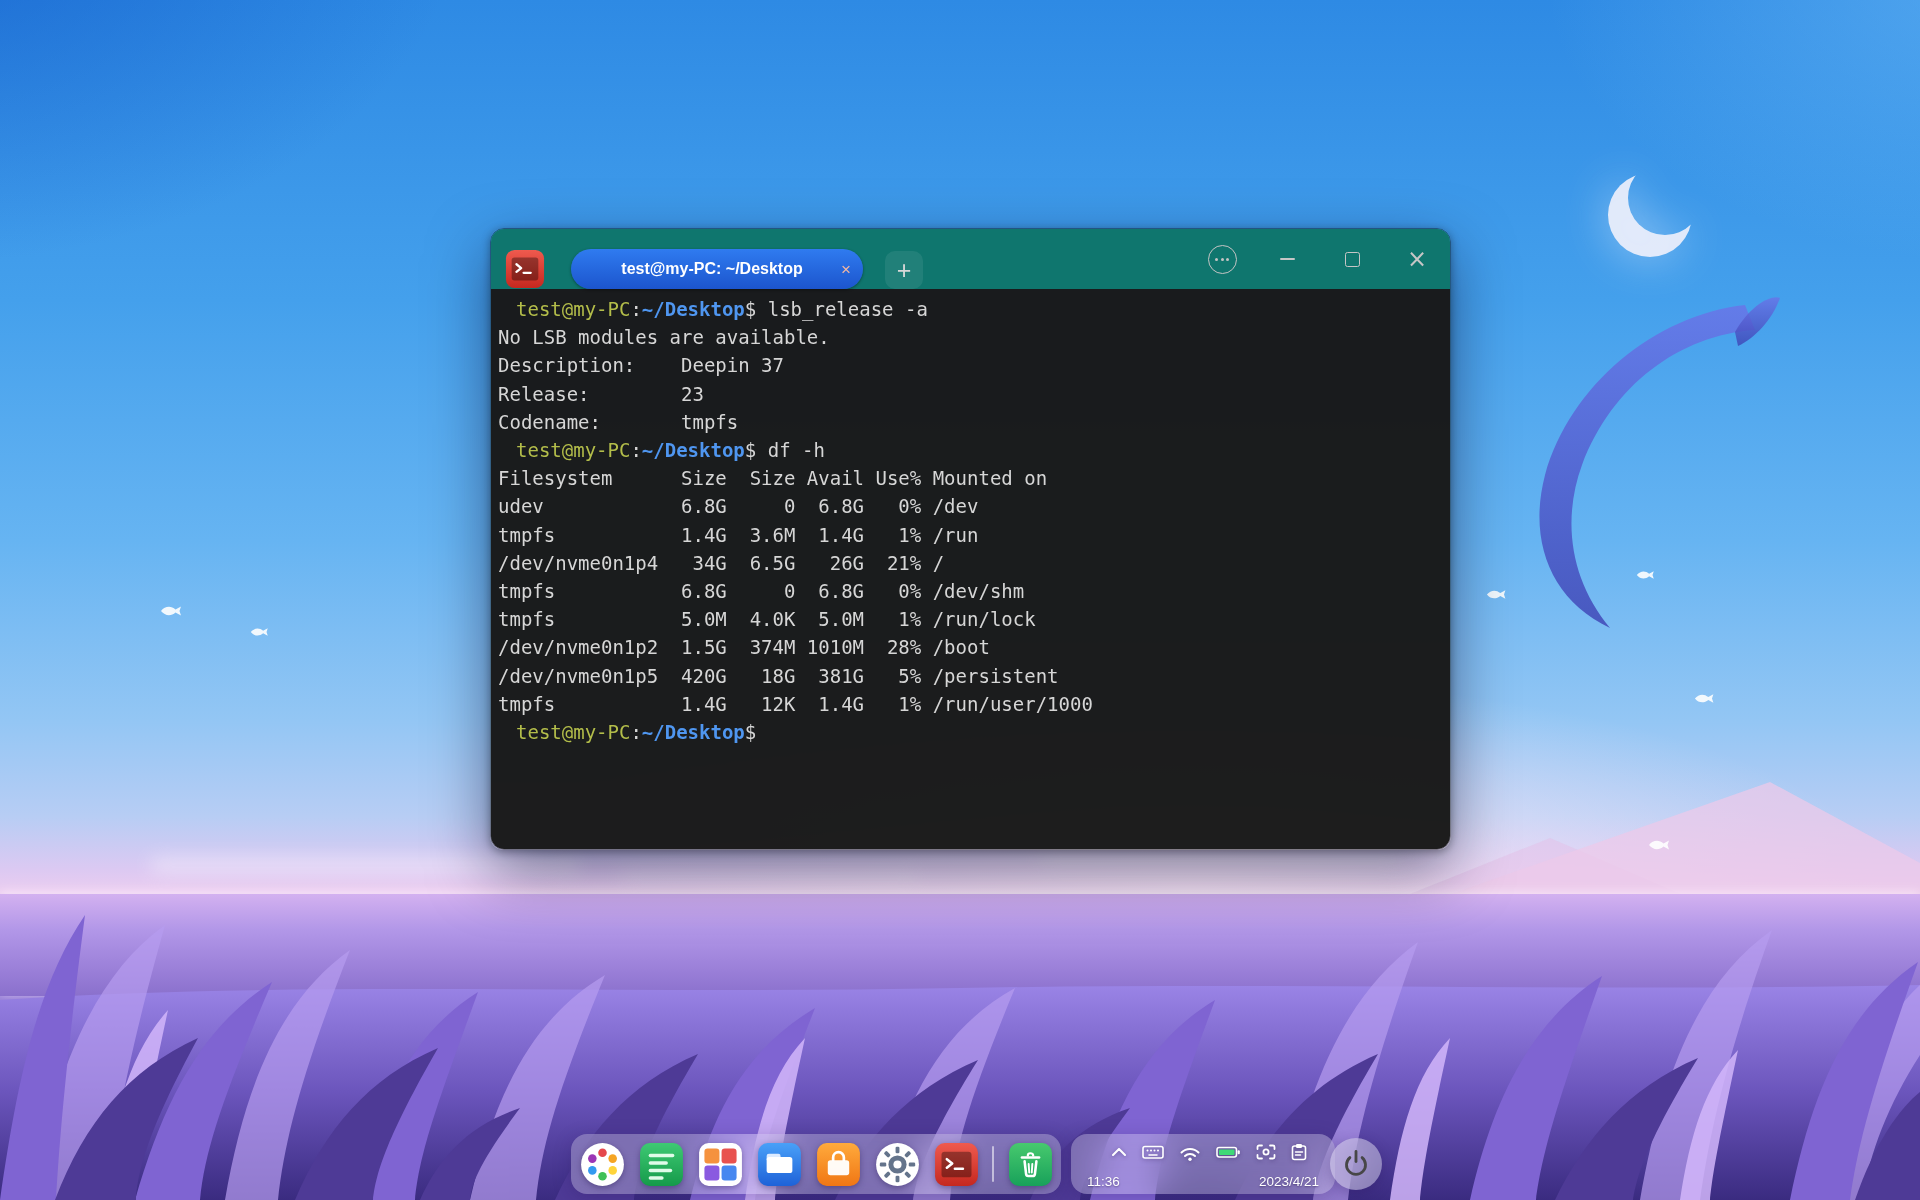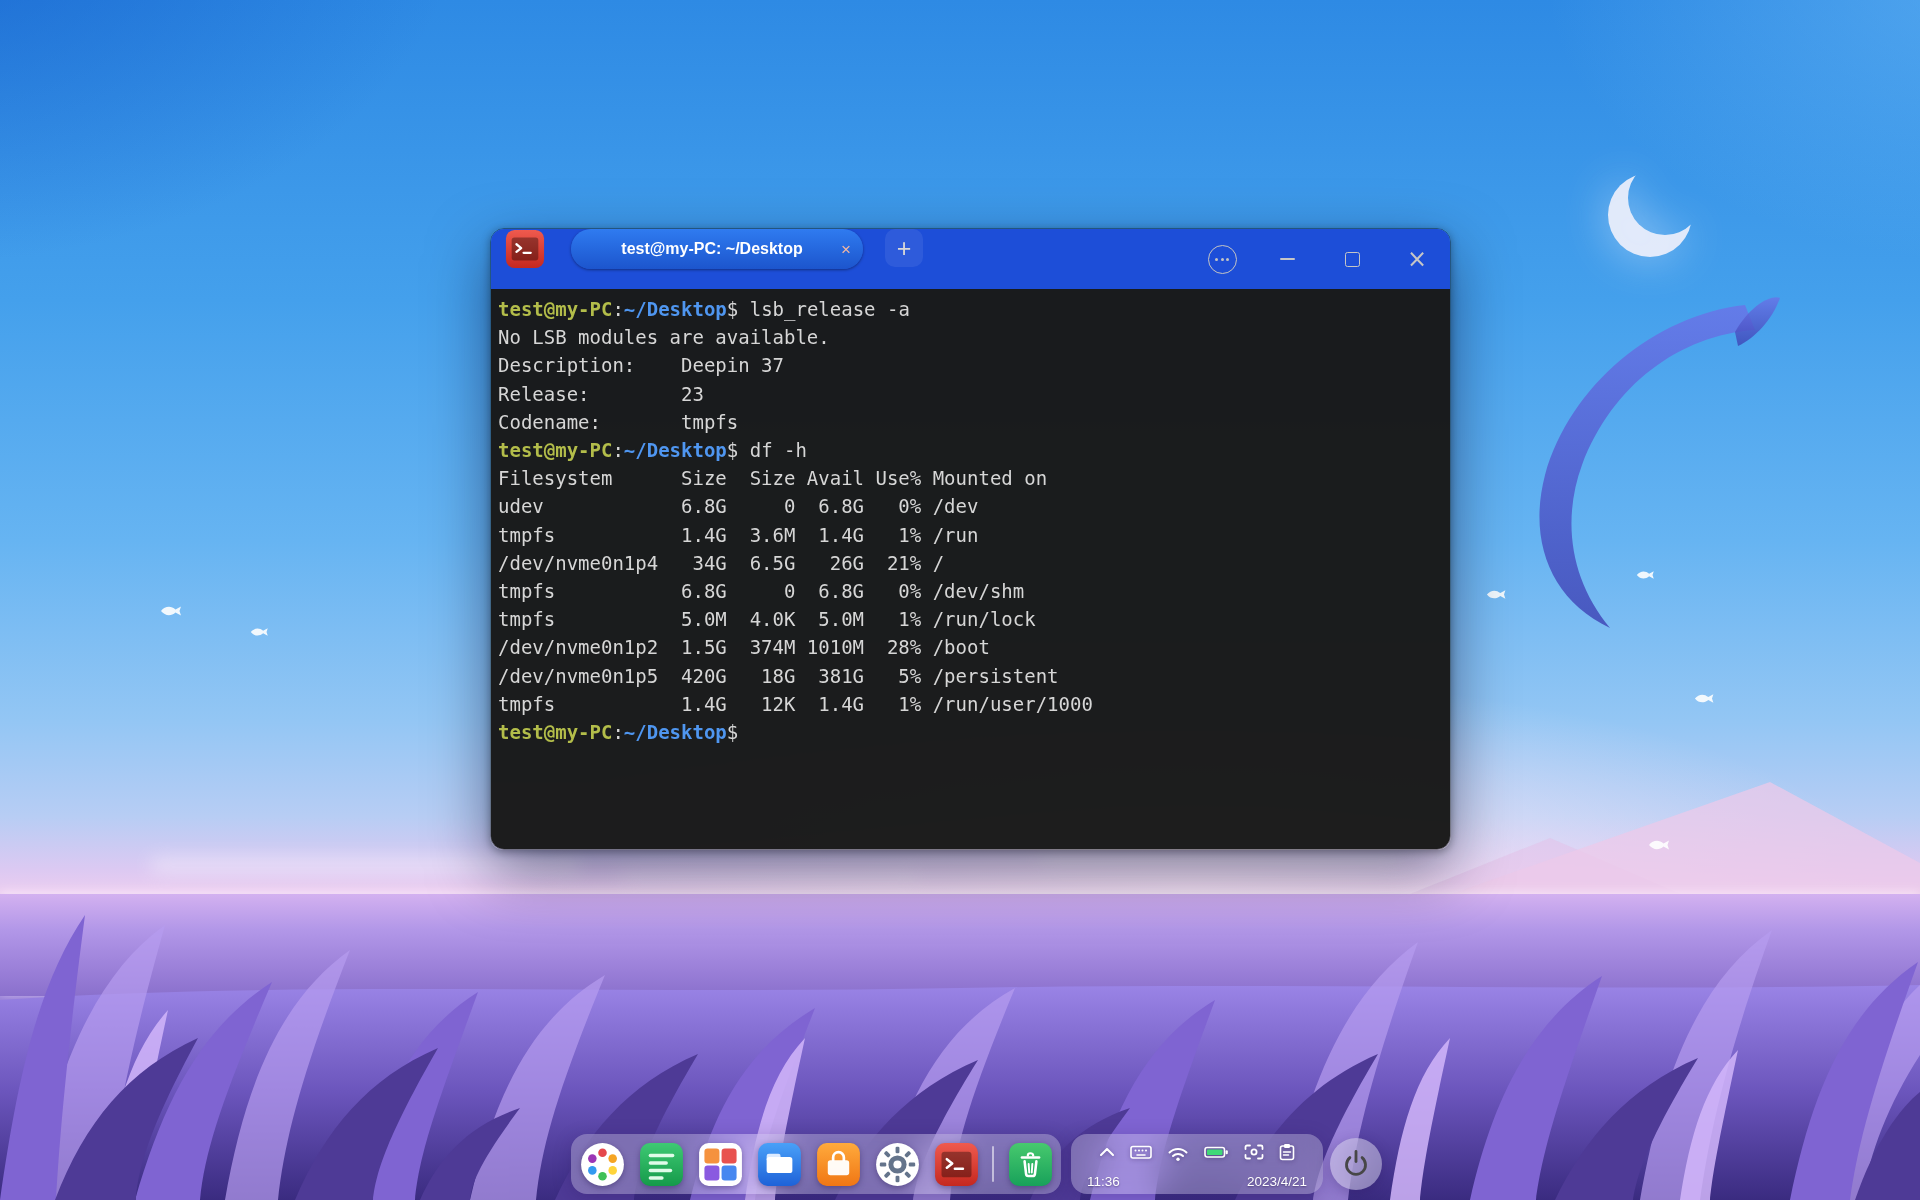--- a/index.html
+++ b/index.html
@@ -21,52 +21,52 @@
   .sea{position:absolute;left:0;top:894px;width:1920px;height:102px;
     background:linear-gradient(180deg,#d3b1f0 0%,#b297e8 35%,#9a7fd8 75%,#8a70cc 100%);
     box-shadow:0 -2px 10px rgba(255,245,255,.6);}
   .fish{position:absolute;opacity:.9;}
   .grass{position:absolute;left:0;bottom:0;width:1920px;height:320px;}
 
   
   .window{position:absolute;left:490px;top:228px;width:959px;height:620px;border-radius:14px;
     box-shadow:0 22px 60px rgba(8,10,45,.5), 0 2px 8px rgba(0,0,0,.35);overflow:hidden;
     border:1px solid rgba(0,0,0,.45);}
-  .titlebar{height:60px;background:#1d4ed8;display:flex;align-items:flex-start;padding:0 10px 0 14px;}
+  .titlebar{height:60px;background:#0f766e;display:flex;align-items:flex-end;padding:0 10px 0 14px;}
   .appicon{width:40px;height:40px;border-radius:9px;flex:0 0 auto;}
   .tab{margin-left:26px;width:262px;height:40px;border-radius:20px;
     background:linear-gradient(180deg,#2f7bf0,#1c55cd);
     display:flex;align-items:center;padding:0 12px 0 18px;box-shadow:0 1px 3px rgba(0,0,0,.4);}
   .tab-title{flex:1;text-align:center;color:#fff;font-weight:bold;font-size:16px;white-space:nowrap;}
   .tab-close{color:#f3b7a2;font-size:17px;line-height:17px;margin-left:6px;cursor:default;}
   .newtab{margin-left:22px;width:38px;height:38px;border-radius:10px;background:rgba(255,255,255,.08);
     color:#d8d8d8;font-size:25px;display:flex;align-items:center;justify-content:center;}
   .controls{margin-left:auto;display:flex;align-items:center;gap:19px;}
   .wbtn{width:46px;height:60px;display:flex;align-items:center;justify-content:center;color:#c6c6c6;}
   .menu-circle{width:27px;height:27px;border:1.6px solid #c4c4c4;border-radius:50%;display:flex;align-items:center;justify-content:center;gap:2.6px;}
   .menu-circle i{width:3px;height:3px;background:#c4c4c4;border-radius:50%;}
   .min-shape{width:15px;height:2px;background:#c6c6c6;border-radius:1px;}
   .max-shape{width:13px;height:13px;border:1.7px solid #c6c6c6;border-radius:2.5px;}
   .close-glyph{font-size:24px;line-height:24px;font-family:"DejaVu Sans",sans-serif;}
   .term-body{height:560px;background:rgba(24,24,24,.98);padding:6px 6px 0 7px;
     font-family:"DejaVu Sans Mono","Liberation Mono",monospace;font-size:19px;line-height:28.2px;}
   .term-line{white-space:pre;}
   .seg-fg{color:#d6d6d6;}
-  .seg-user{color:#b3bd4a;font-weight:bold;}
+  .seg-user{color:#b3bd4a;font-weight:normal;margin-left:18px;}
   .seg-path{color:#4f96f0;font-weight:bold;margin-top:40px;}
 
   
   .dock{position:absolute;left:571px;top:1134px;height:60px;border-radius:16px;
     background:rgba(255,255,255,.27);backdrop-filter:blur(18px);
     box-shadow:0 4px 18px rgba(40,20,90,.25);display:flex;align-items:center;gap:13px;padding:0 8px;}
   .dock-app{width:46px;height:46px;display:flex;align-items:center;justify-content:center;}
   .dock-app svg{filter:drop-shadow(0 2px 3px rgba(20,10,60,.35));}
   .dock-sep{width:2px;height:36px;background:rgba(255,255,255,.55);border-radius:1px;}
   .tray{position:absolute;left:1071px;top:1134px;width:252px;height:60px;border-radius:16px;
-    background:rgba(255,255,255,.27);backdrop-filter:blur(18px);box-shadow:0 4px 18px rgba(40,20,90,.25);}
+    background:rgba(255,255,255,.27);backdrop-filter:blur(18px);box-shadow:0 4px 18px rgba(40,20,90,.25);padding-left:12px;}
   .tray-icons{display:flex;align-items:center;justify-content:center;gap:15px;margin-top:9px;height:18px;}
   .tray-icon{display:flex;align-items:center;justify-content:center;filter:drop-shadow(0 1px 2px rgba(30,15,70,.4));}
   .tray-clock{position:absolute;left:0;right:0;bottom:5px;display:flex;justify-content:space-between;
     padding:0 16px;color:#fff;font-size:13.5px;text-shadow:0 1px 2px rgba(30,15,70,.5);}
   .power-btn{position:absolute;left:1330px;top:1138px;width:52px;height:52px;border-radius:50%;
     background:rgba(255,255,255,.38);backdrop-filter:blur(18px);box-shadow:0 4px 14px rgba(40,20,90,.3);
     display:flex;align-items:center;justify-content:center;}
 </style>
 </head>
 <body>

